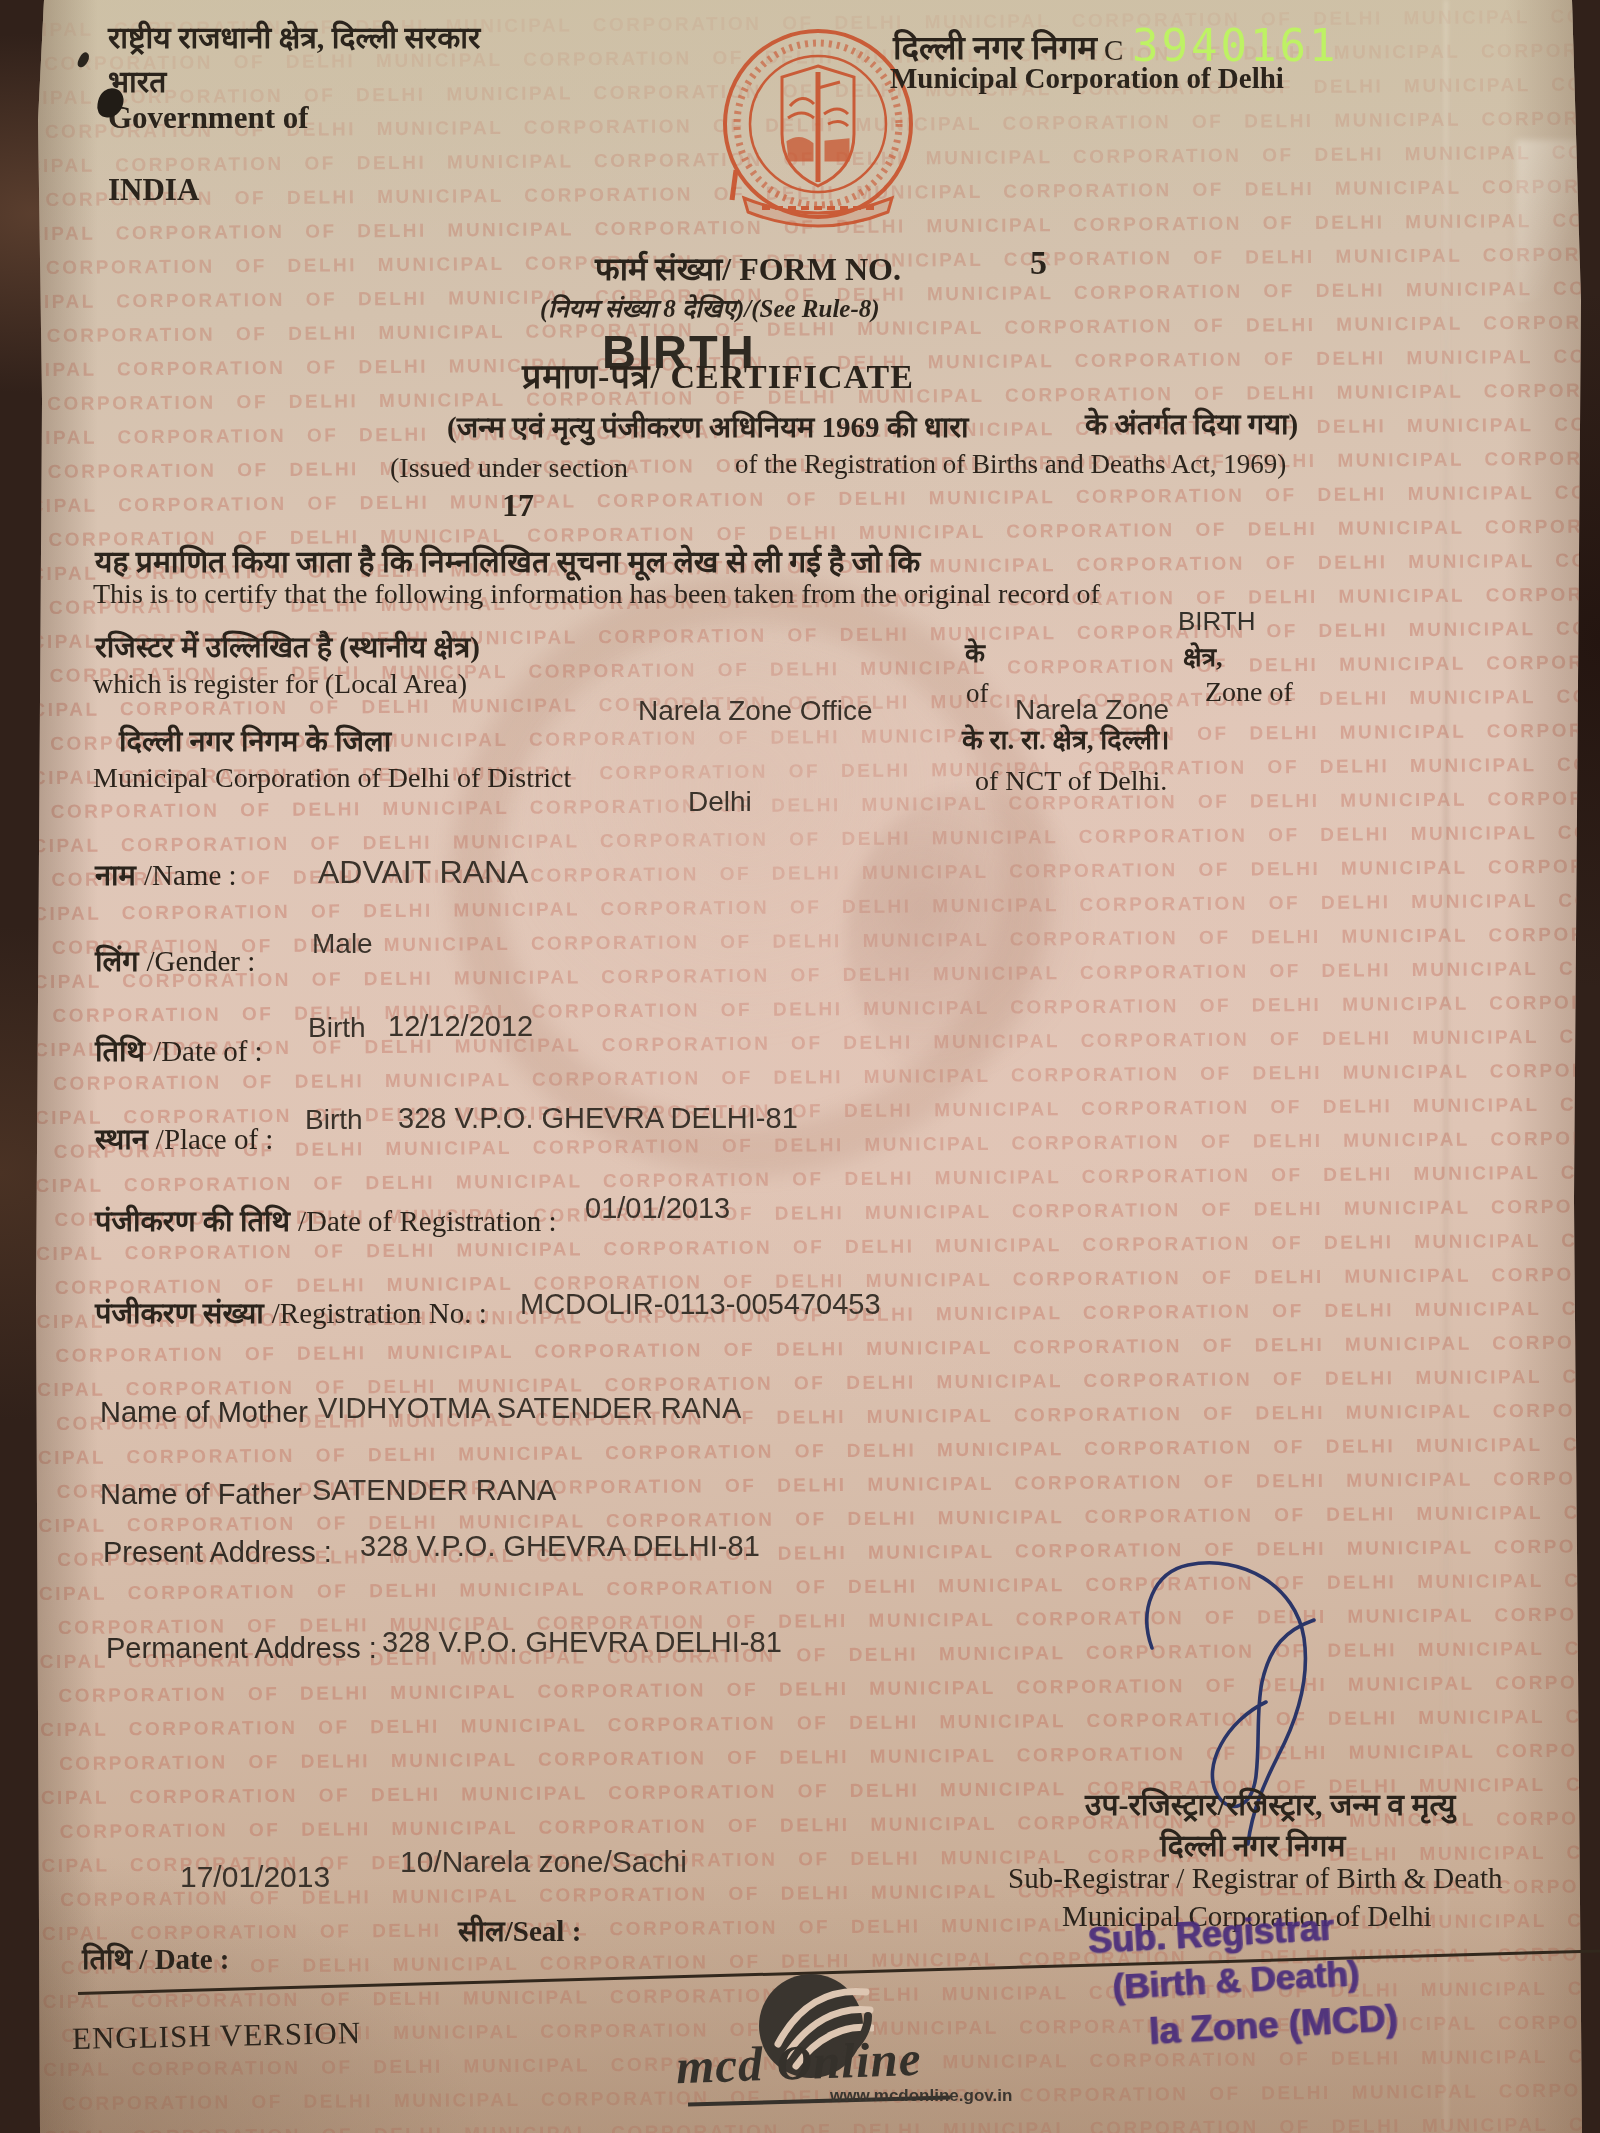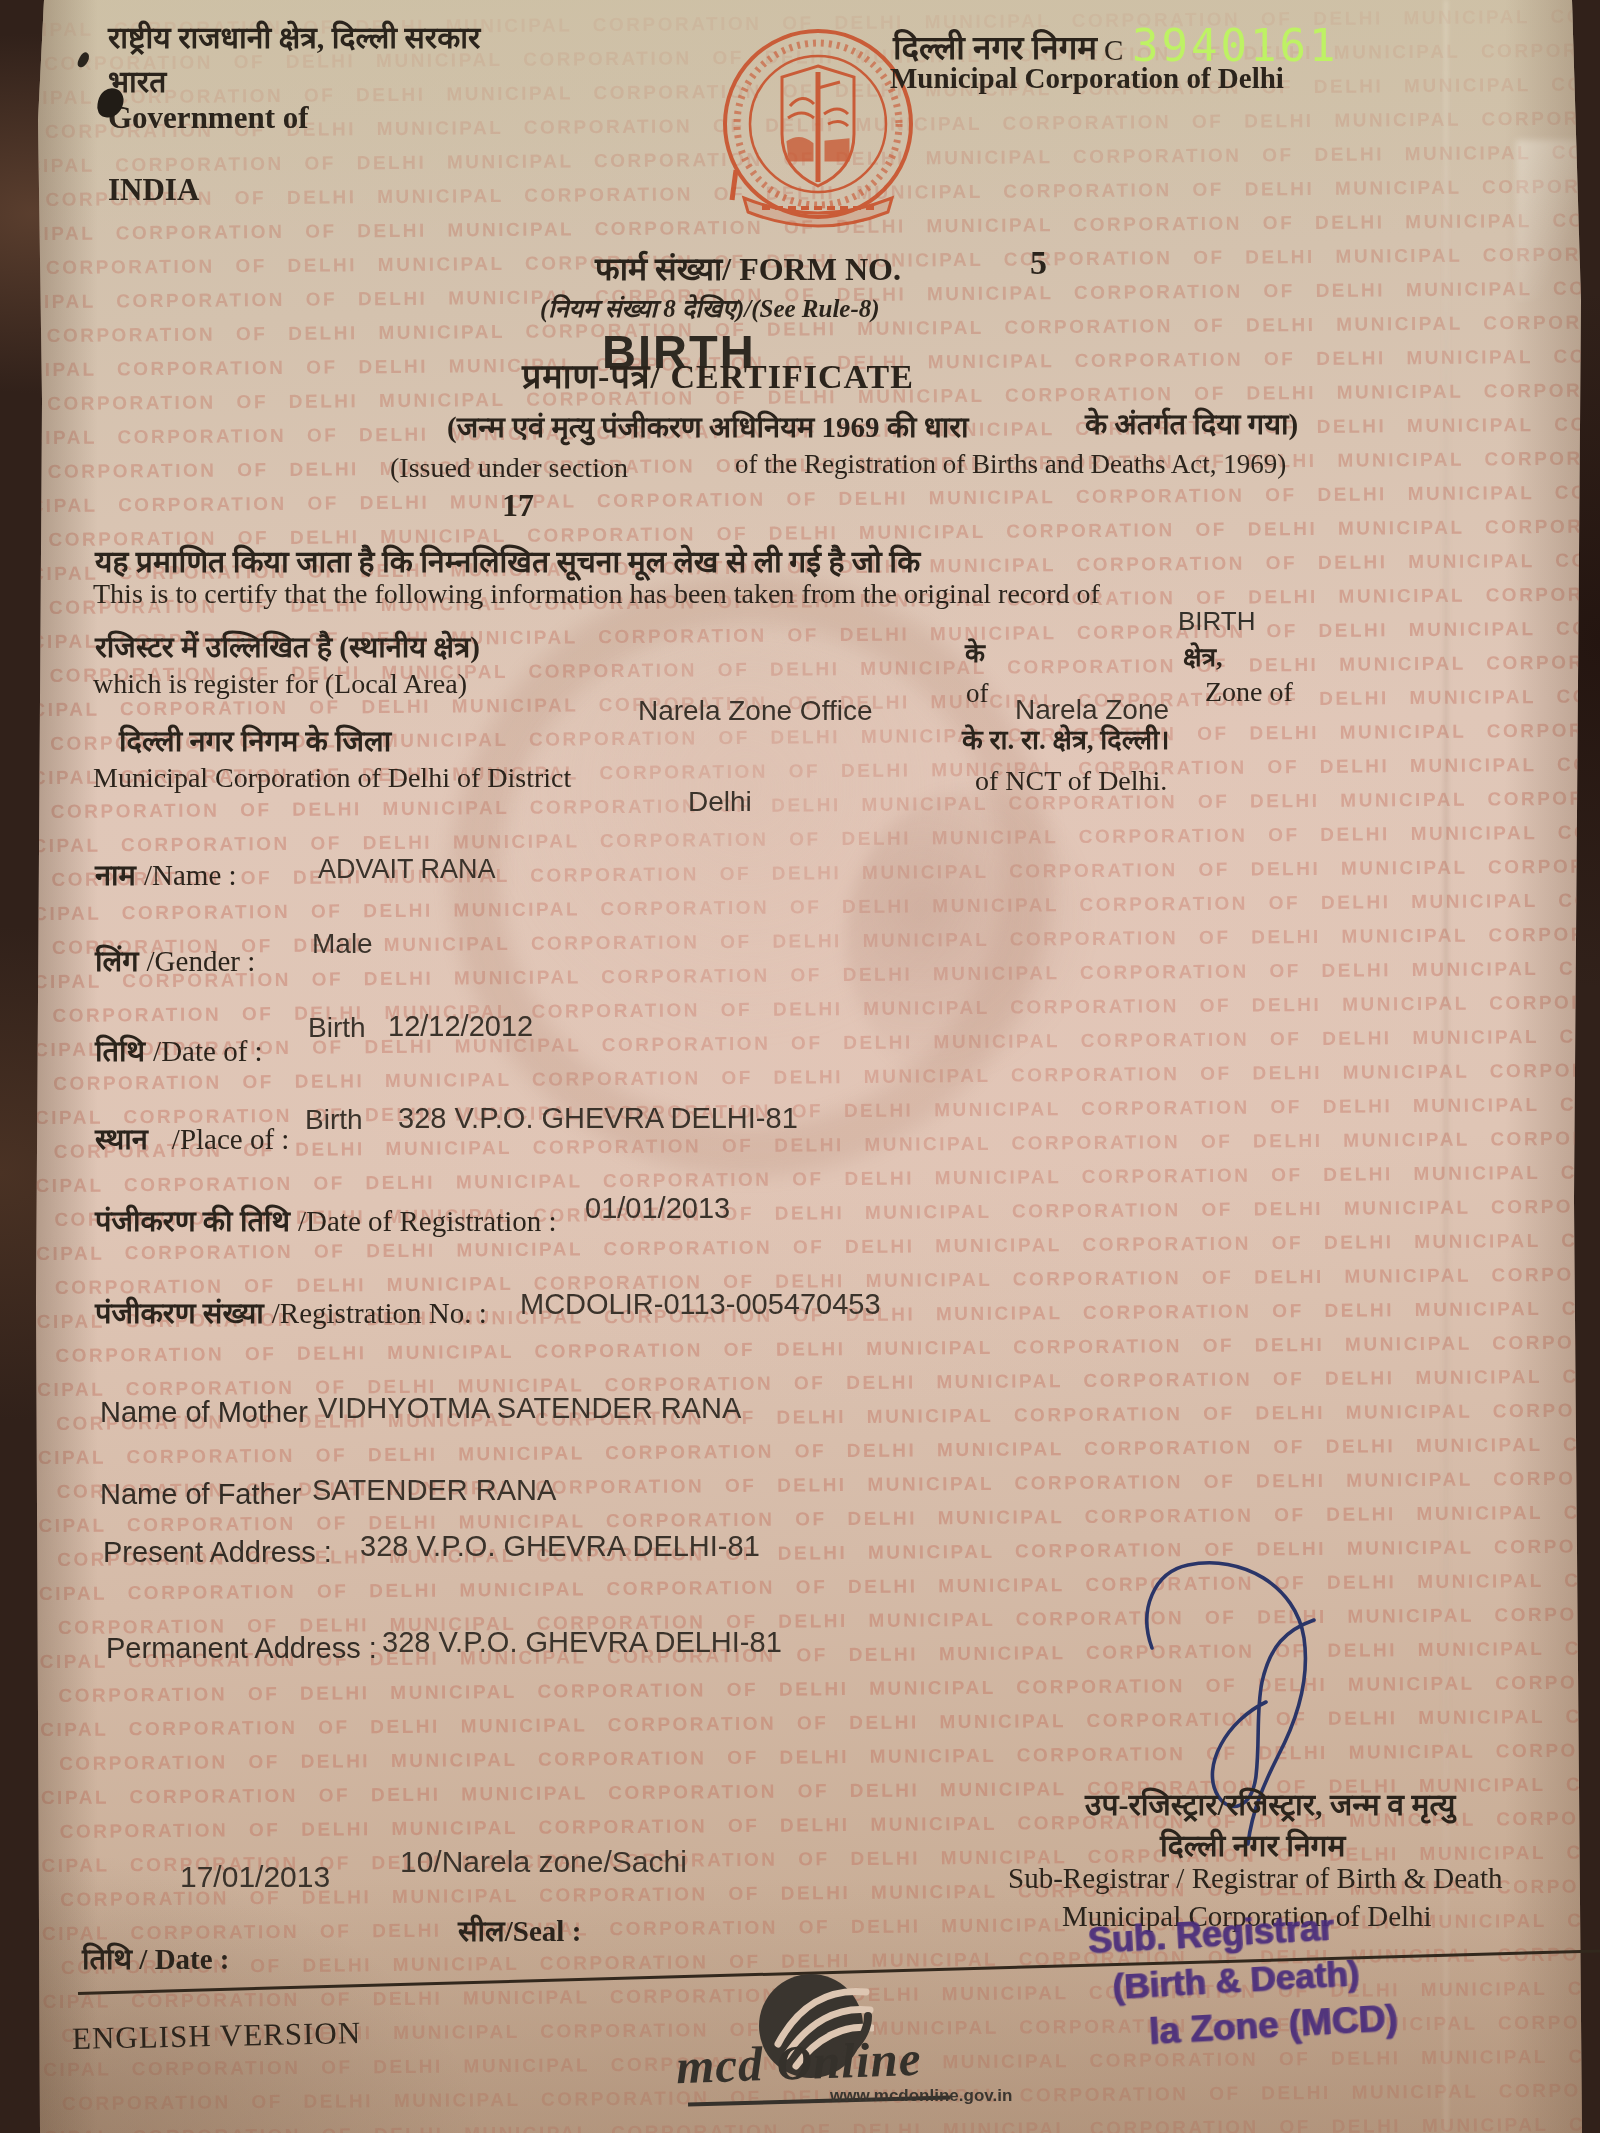--- a/index.html
+++ b/index.html
@@ -207,30 +207,30 @@
   <div class="t hi" style="left:1183px;top:638px;font-size:26px;">क्षेत्र,</div>
   <div class="t sf" style="left:1205px;top:676px;font-size:28px;">Zone of</div>
 
   <div class="t hi" style="left:95px;top:720px;font-size:29px;margin-left:24px;">दिल्ली नगर निगम के जिला</div>
   <div class="t sf" style="left:93px;top:762px;font-size:28px;">Municipal Corporation of Delhi of District</div>
   <div class="t ty" style="left:688px;top:786px;font-size:28px;">Delhi</div>
   <div class="t hi" style="left:962px;top:720px;font-size:27px;">के रा. रा. क्षेत्र, दिल्ली।</div>
   <div class="t sf" style="left:975px;top:765px;font-size:28px;">of NCT of Delhi.</div>
 
   <div class="t" style="left:95px;top:854px;font-size:29px;"><span class="hi">नाम</span><span class="sf" style="margin-left:8px;">/Name :</span></div>
-  <div class="t ty" style="left:318px;top:854px;font-size:27px;">ADVAIT RANA</div>
+  <div class="t ty" style="left:318px;top:854px;font-size:32px;">ADVAIT RANA</div>
 
   <div class="t" style="left:95px;top:940px;font-size:29px;"><span class="hi">लिंग</span><span class="sf" style="margin-left:8px;">/Gender :</span></div>
   <div class="t ty" style="left:312px;top:928px;font-size:28px;">Male</div>
 
   <div class="t" style="left:95px;top:1030px;font-size:29px;"><span class="hi">तिथि</span><span class="sf" style="margin-left:8px;">/Date of :</span></div>
   <div class="t ty" style="left:308px;top:1012px;font-size:28px;">Birth</div>
   <div class="t ty" style="left:388px;top:1010px;font-size:29px;">12/12/2012</div>
 
-  <div class="t" style="left:95px;top:1118px;font-size:29px;"><span class="hi">स्थान</span><span class="sf" style="margin-left:24px;">/Place of :</span></div>
+  <div class="t" style="left:95px;top:1118px;font-size:29px;"><span class="hi">स्थान</span><span class="sf" style="margin-left:8px;">/Place of :</span></div>
   <div class="t ty" style="left:305px;top:1104px;font-size:28px;">Birth</div>
   <div class="t ty" style="left:398px;top:1102px;font-size:29px;">328 V.P.O. GHEVRA DELHI-81</div>
 
   <div class="t" style="left:95px;top:1200px;font-size:29px;"><span class="hi">पंजीकरण की तिथि</span><span class="sf" style="margin-left:8px;">/Date of Registration :</span></div>
   <div class="t ty" style="left:585px;top:1192px;font-size:29px;">01/01/2013</div>
 
   <div class="t" style="left:95px;top:1292px;font-size:29px;"><span class="hi">पंजीकरण संख्या</span><span class="sf" style="margin-left:8px;">/Registration No. :</span></div>
   <div class="t ty" style="left:520px;top:1288px;font-size:29px;">MCDOLIR-0113-005470453</div>
 
   <div class="t ty" style="left:100px;top:1396px;font-size:29px;color:#322c25;">Name of Mother</div>

